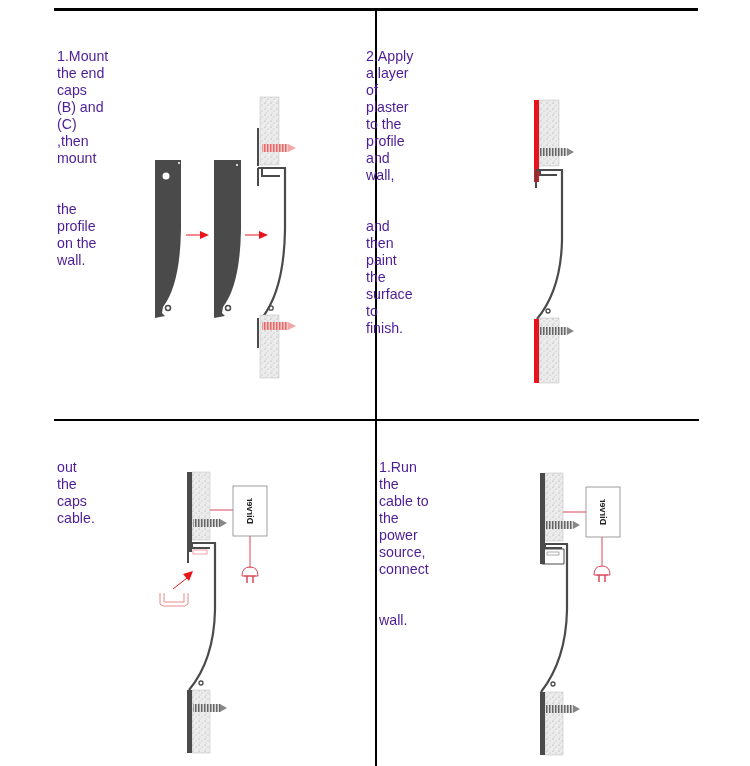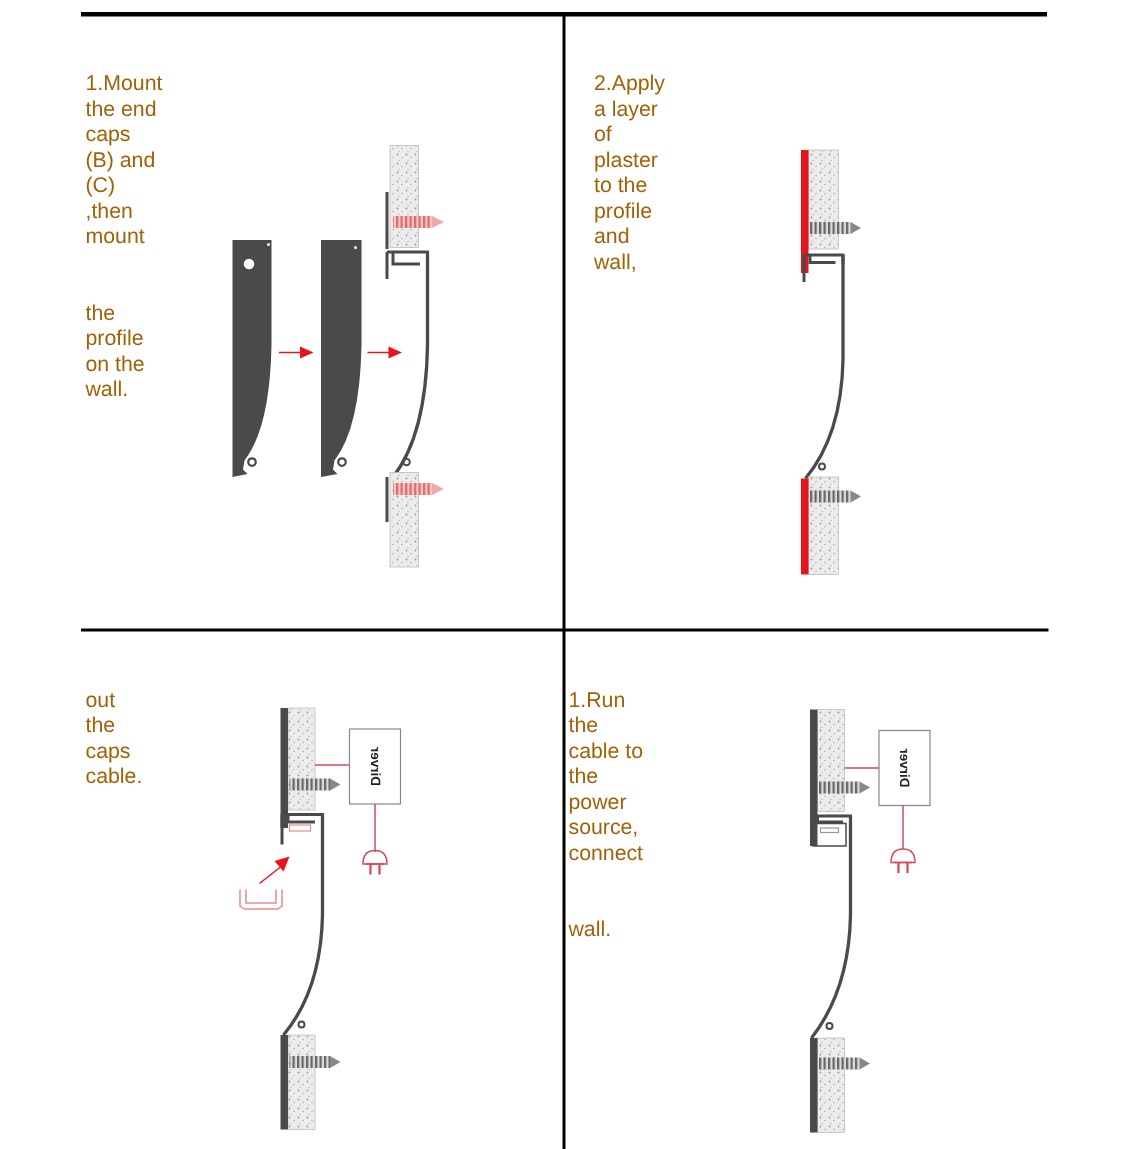--- a/index.html
+++ b/index.html
@@ -1,19 +1,19 @@
 <!DOCTYPE html>
 <html><head>
 <meta charset="utf-8">
 <style>
   html,body{margin:0;padding:0;background:#fff;}
   body{width:750px;height:766px;position:relative;overflow:hidden;font-family:"Liberation Sans",sans-serif;}
   .hline{position:absolute;background:#000;}
   .vline{position:absolute;background:#000;}
-  .caption{position:absolute;font-size:14.2px;line-height:17px;color:#a16207;white-space:pre-wrap;}
+  .caption{position:absolute;font-size:14.2px;line-height:17px;color:#4c1d95;white-space:pre-wrap;}
   .cell{position:absolute;}
   svg{position:absolute;overflow:visible;}
 </style>
 </head>
 <body>
 
 <div class="hline" style="left:54px;top:8px;width:644px;height:3px;"></div>
 <div class="hline" style="left:54px;top:419px;width:645px;height:2px;"></div>
 <div class="vline" style="left:375px;top:8px;width:2px;height:758px;"></div>
 
@@ -82,22 +82,23 @@
     <g>
       <rect x="260" y="315" width="19" height="63" fill="url(#stipple)" stroke="#bbb" stroke-width="0.5"></rect>
       <line x1="258" y1="318" x2="258" y2="348" stroke="#4a4a4a" stroke-width="2"></line>
       <rect x="262" y="322" width="26" height="8" fill="url(#threadred)"></rect>
       <polygon points="288,322 296,326 288,330" fill="#f0a8a8"></polygon>
     </g>
   </svg>
 </div>
 
 <div class="cell">
-  <div class="caption" style="left:396px;top:14px;">
+  <div class="caption" style="left:366px;top:14px;">
     <div>2.Apply a layer of plaster to the profile and wall,</div>
+    <div>and then paint the surface to finish.</div>
   </div>
   <svg style="left:0;top:0;" width="750" height="766">
     <g>
       <rect x="539" y="100" width="20" height="66" fill="url(#stipple)" stroke="#bbb" stroke-width="0.5"></rect>
       <rect x="534" y="100" width="5" height="82" fill="#e8141b"></rect>
       <rect x="540" y="148" width="27" height="8" fill="url(#thread)"></rect>
       <polygon points="567,148 574,152 567,156" fill="#888"></polygon>
     </g>
     <g>
       <path d="M536 170 L562 170 L562 176 M536 170 L536 188 M540 170 L540 175 L557 175" fill="none" stroke="#4a4a4a" stroke-width="2"></path>

